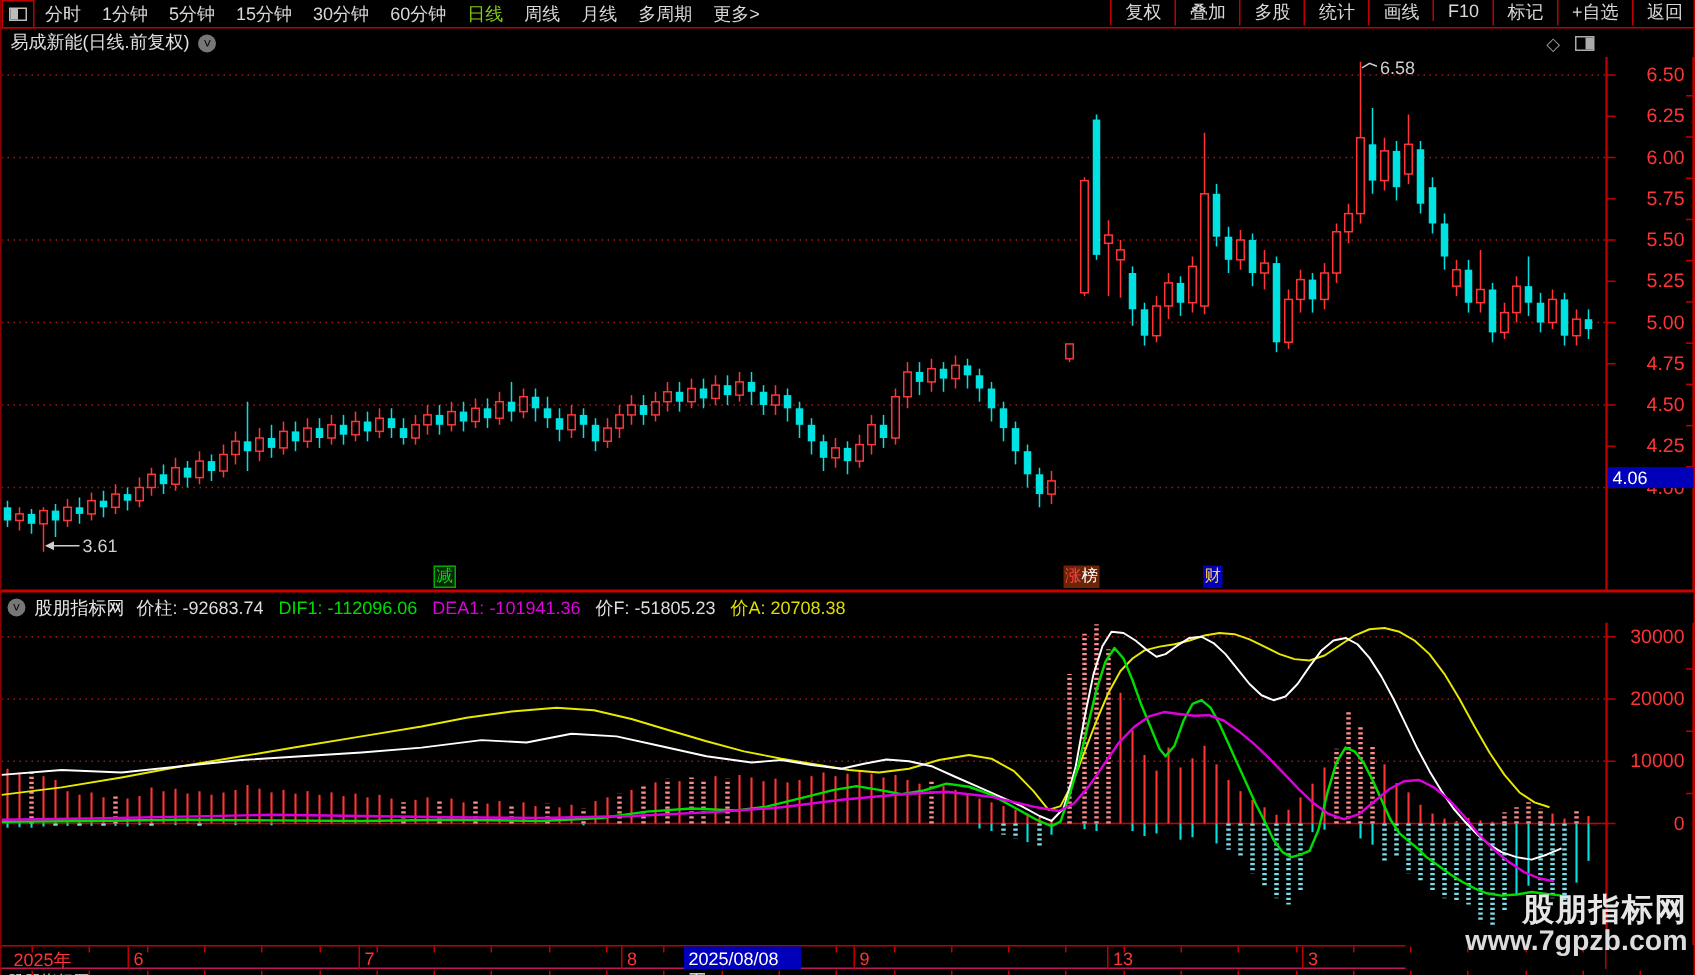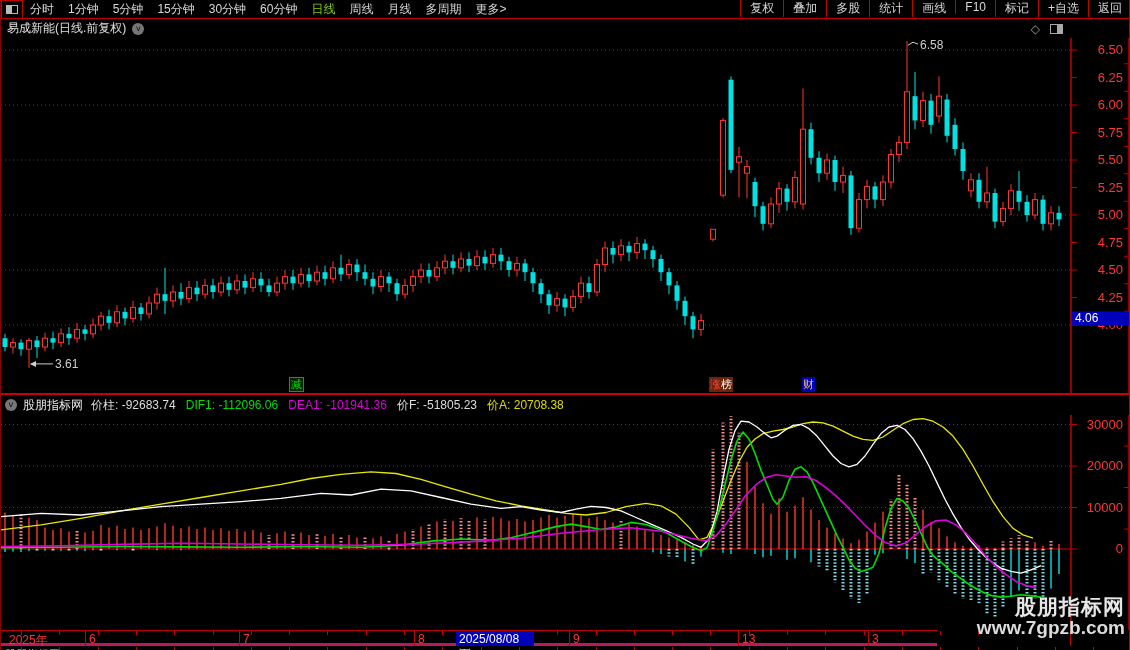--- a/index.html
+++ b/index.html
@@ -37,21 +37,21 @@
 
   
   .sep { position:absolute; left:0; top:393px; width:1130px; height:2px; background:#c80000; }
   .ind-header { position:absolute; left:0; top:395px; width:1070px; height:20px;
     display:flex; align-items:center; font-size:12px; white-space:nowrap; }
   .ind-name { color:#e8e8e8; margin:0 8px 0 6px; }
   .ind-item { margin-right:10px; }
 
   
   .date-axis { position:absolute; left:0; top:630px; width:936px; height:16px;
-    border-top:1px solid #c00000; border-bottom:3px solid #be185d; font-size:12px; color:#ff3434; }
+    border-top:1px solid #c00000; border-bottom:1px solid #be185d; font-size:12px; color:#ff3434; }
   .da-year { position:absolute; left:8px; top:1px; }
   .da-month { position:absolute; top:1px; }
   .da-sepline { position:absolute; top:0; width:1px; height:15px; background:#c00000; }
   .da-tick { position:absolute; top:0; width:1px; height:4px; background:#c00000; }
   .da-datebox { position:absolute; top:0px; height:15px; background:#0000bb; color:#fff;
     padding:1px 3px 0 3px; }
 
   
   .bottom-strip { position:absolute; left:0; top:647px; width:1130px; height:3px; overflow:hidden; }
   .bs-text { position:absolute; left:4px; top:0; color:#ddd; font-size:11px; }

